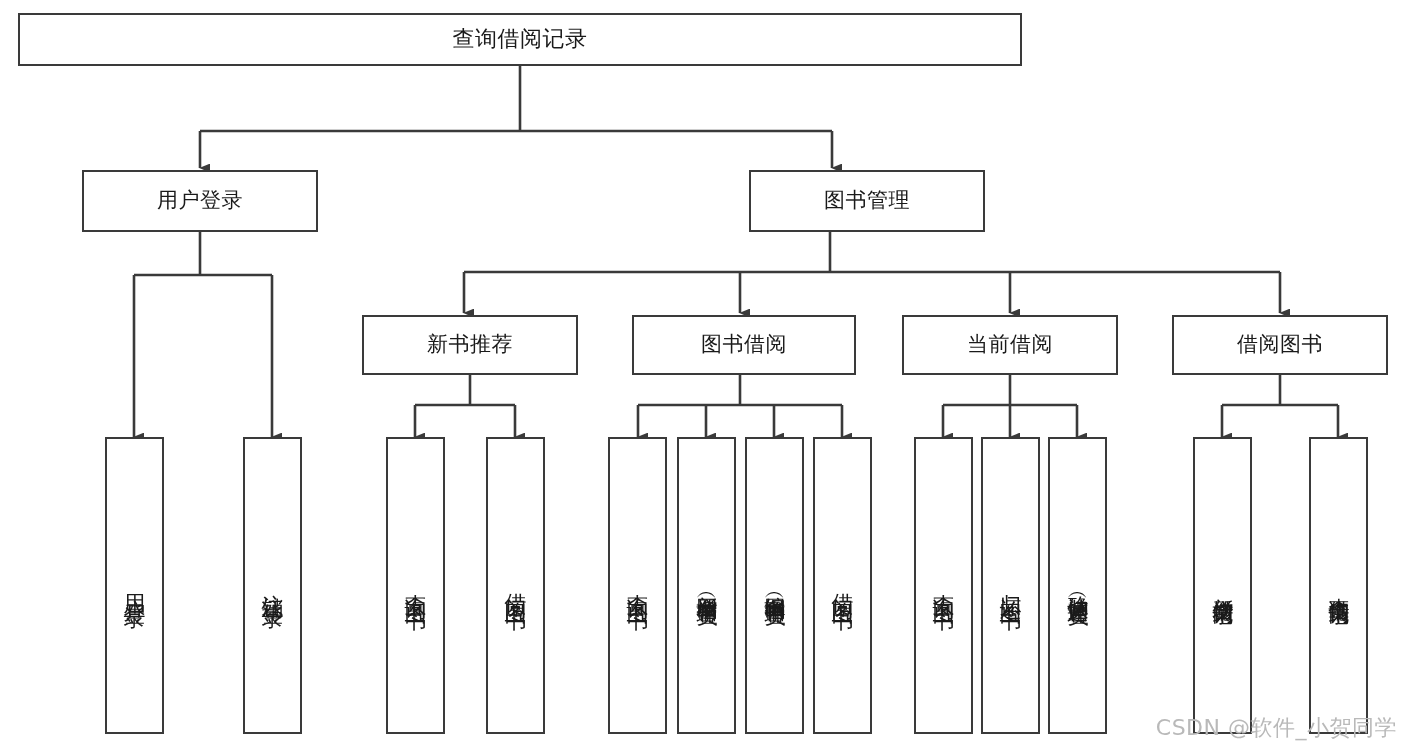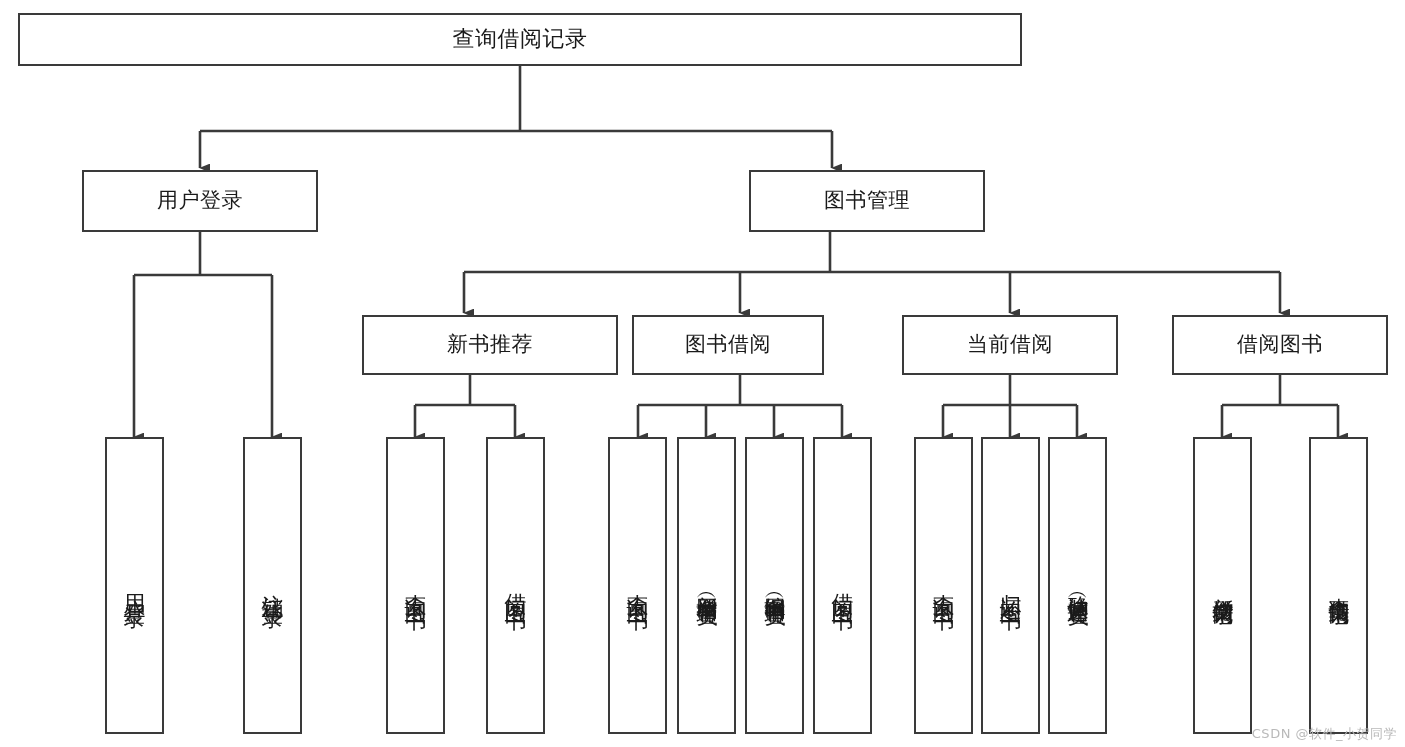--- a/index.html
+++ b/index.html
@@ -63,21 +63,21 @@
     max-height: 100%;
   }
   .vert.tight .node-label {
     letter-spacing: 1.5px;
     font-size: 21px;
   }
   .watermark {
     position: absolute;
     right: 8px;
     bottom: 4px;
-    font-size: 13px;
+    font-size: 22px;
     color: #b9b9b9;
     font-family: "DejaVu Sans", "Liberation Sans", sans-serif;
     letter-spacing: 0.5px;
     white-space: nowrap;
     pointer-events: none;
   }
 </style>
 </head>
 <body>
 
@@ -138,24 +138,24 @@
     <span class="node-label">查询借阅记录</span>
   </div>
 
   <div class="node-box horiz" style="left:82px; top:170px; width:236px; height:62px;">
     <span class="node-label">用户登录</span>
   </div>
   <div class="node-box horiz" style="left:712px; top:170px; width:236px; height:62px;margin-left:37px;">
     <span class="node-label">图书管理</span>
   </div>
 
-  <div class="node-box horiz" style="left:362px; top:315px; width:256px; height:60px;">
+  <div class="node-box horiz" style="left:362px; top:315px; width:216px; height:60px;">
     <span class="node-label">新书推荐</span>
   </div>
-  <div class="node-box horiz" style="left:632px; top:315px; width:192px; height:60px;">
+  <div class="node-box horiz" style="left:632px; top:315px; width:224px; height:60px;">
     <span class="node-label">图书借阅</span>
   </div>
   <div class="node-box horiz" style="left:902px; top:315px; width:216px; height:60px;">
     <span class="node-label">当前借阅</span>
   </div>
   <div class="node-box horiz" style="left:1172px; top:315px; width:216px; height:60px;">
     <span class="node-label">借阅图书</span>
   </div>
 
   <div class="node-box vert" style="left:105px; top:437px; width:59px; height:297px;">

